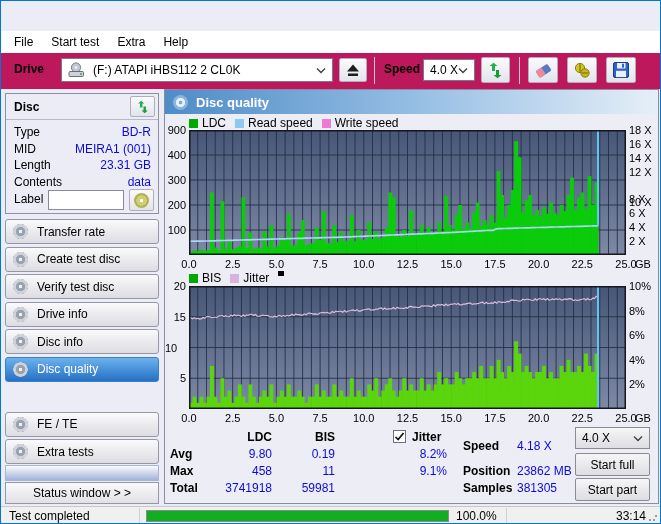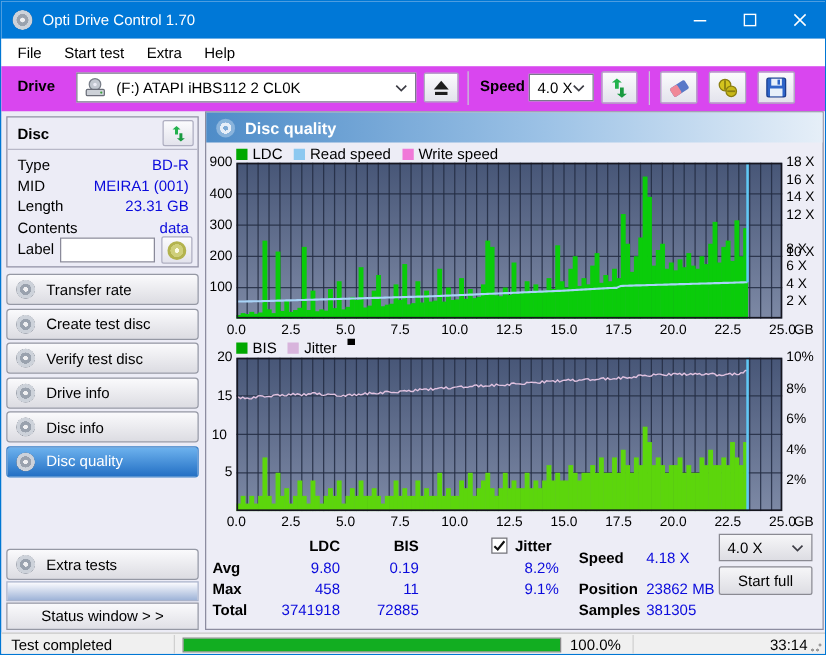--- a/index.html
+++ b/index.html
@@ -8,21 +8,21 @@
   .abs{position:absolute;text-align:right;}
   
   .titlebar{position:absolute;left:0;top:0;width:100%;height:30px;background:#0078d7;display:flex;align-items:center;}
   .titlebar .title{color:#fff;font-size:12px;margin-left:8px;}
   .winbtn{width:40px;height:30px;display:flex;align-items:center;justify-content:center;}
   .winbtns{position:absolute;right:0;top:0;display:flex;}
   
   .menubar{position:absolute;left:0;top:30px;width:100%;height:22px;background:#fff;display:flex;align-items:center;padding-left:4px;}
   .menu-item{padding:3px 9px;cursor:default;}
   
-  .toolbar{position:absolute;left:0;top:52px;width:100%;height:36px;background:#d946ef;padding-left:36px;}
+  .toolbar{position:absolute;left:0;top:52px;width:100%;height:36px;background:#be185d;padding-left:36px;}
   .tlabel{position:absolute;font-weight:bold;top:9px;}
   .select{position:absolute;background:#fff;border:1px solid #7a7a8c;display:flex;align-items:center;padding:0 6px;}
   .select .chev{margin-left:auto;}
   .toolbtn{position:absolute;background:linear-gradient(#fbfbfd,#e3e3ec);border:1px solid #aeaec0;border-radius:2px;display:flex;align-items:center;justify-content:center;}
   .vsep{position:absolute;width:1px;background:#c6c6d4;}
   
   .panelbox{position:absolute;border:1px solid #9090a4;background:#ececf6;}
   .disc-hdr{position:absolute;left:8px;top:6px;font-weight:bold;}
   .disc-sep{position:absolute;left:0;top:25px;width:100%;height:1px;background:#b8b8c8;}
   .drow-label{position:absolute;left:8px;}
@@ -62,41 +62,20 @@
   .grip{position:absolute;right:2px;bottom:2px;width:10px;height:10px;
     background:radial-gradient(circle at 2px 8px,#9a9a9a 1px,transparent 1.4px),
                radial-gradient(circle at 6px 8px,#9a9a9a 1px,transparent 1.4px),
                radial-gradient(circle at 8px 4px,#9a9a9a 1px,transparent 1.4px);}
 </style>
 </head>
 <body>
 
 <div class="window">
 
-  <div class="titlebar">
-    <span class="cd" style="width:16px;height:16px;margin-left:9px;"></span>
-    <span class="title">Opti Drive Control 1.70</span>
-    <div class="winbtns">
-      <div class="winbtn">
-        <svg width="12" height="12">
-            <rect x="1" y="6" width="10" height="1.2" fill="#fff"></rect>
-          </svg>
-      </div>
-      <div class="winbtn">
-        <svg width="12" height="12">
-            <rect x="1.5" y="1.5" width="9" height="9" fill="none" stroke="#fff" stroke-width="1.1"></rect>
-          </svg>
-      </div>
-      <div class="winbtn">
-        <svg width="12" height="12">
-            <path d="M1.5 1.5 L10.5 10.5 M10.5 1.5 L1.5 10.5" stroke="#fff" stroke-width="1.2"></path>
-          </svg>
-      </div>
-    </div>
-  </div>
 
   <div class="menubar" id="menubar">
       <span class="menu-item">File</span>
       <span class="menu-item">Start test</span>
       <span class="menu-item">Extra</span>
       <span class="menu-item">Help</span>
     </div>
 
   <div class="toolbar">
     <span class="tlabel" style="left:13px;">Drive</span>
@@ -604,21 +583,21 @@
           <rect x="391.5520000000001" y="86.1" width="3.896" height="36.900000000000006" fill="#5cd60c"></rect>
           <rect x="395.048" y="67.65" width="3.896" height="55.349999999999994" fill="#5cd60c"></rect>
           <rect x="398.54400000000004" y="79.95" width="3.896" height="43.05" fill="#5cd60c"></rect>
           <rect x="402.04" y="86.1" width="3.896" height="36.900000000000006" fill="#5cd60c"></rect>
           <rect x="405.53600000000006" y="67.65" width="3.896" height="55.349999999999994" fill="#5cd60c"></rect>
           <polyline points="0.0,32.3 1.7,31.6 3.5,32.9 5.2,31.6 7.0,32.9 8.7,32.3 10.5,33.1 12.2,33.0 14.0,31.5 15.7,32.3 17.5,30.7 19.2,30.6 21.0,30.8 22.7,31.7 24.5,31.3 26.2,31.2 28.0,31.4 29.7,30.1 31.5,29.8 33.2,29.6 35.0,30.7 36.7,29.7 38.5,30.7 40.2,30.6 42.0,29.2 43.7,30.0 45.4,28.7 47.2,29.9 48.9,29.0 50.7,29.6 52.4,30.6 54.2,29.0 55.9,30.3 57.7,29.0 59.4,29.2 61.2,28.2 62.9,28.2 64.7,29.5 66.4,28.5 68.2,30.1 69.9,30.3 71.7,29.9 73.4,29.1 75.2,29.5 76.9,29.5 78.7,29.3 80.4,30.8 82.2,30.9 83.9,31.1 85.7,30.2 87.4,31.1 89.1,29.7 90.9,29.4 92.6,30.6 94.4,29.3 96.1,30.4 97.9,29.3 99.6,29.9 101.4,29.4 103.1,28.2 104.9,29.6 106.6,27.9 108.4,28.8 110.1,28.6 111.9,29.1 113.6,29.1 115.4,27.9 117.1,28.9 118.9,27.2 120.6,27.0 122.4,27.5 124.1,28.1 125.9,27.9 127.6,28.1 129.4,28.3 131.1,26.8 132.8,26.7 134.6,26.4 136.3,27.0 138.1,26.3 139.8,27.2 141.6,27.2 143.3,25.5 145.1,26.6 146.8,25.1 148.6,25.7 150.3,25.2 152.1,25.2 153.8,26.3 155.6,24.5 157.3,26.1 159.1,25.0 160.8,24.8 162.6,24.3 164.3,23.9 166.1,24.9 167.8,23.6 169.6,25.1 171.3,25.1 173.1,24.2 174.8,23.7 176.5,23.5 178.3,23.1 180.0,22.8 181.8,24.2 183.5,23.7 185.3,23.9 187.0,23.1 188.8,23.2 190.5,22.2 192.3,21.9 194.0,23.5 195.8,22.0 197.5,23.4 199.3,22.8 201.0,22.9 202.8,22.8 204.5,21.5 206.3,23.1 208.0,21.3 209.8,22.1 211.5,22.3 213.3,22.3 215.0,22.6 216.8,21.4 218.5,22.3 220.2,20.6 222.0,20.4 223.7,21.1 225.5,21.1 227.2,21.2 229.0,21.5 230.7,21.4 232.5,19.8 234.2,20.1 236.0,19.7 237.7,20.0 239.5,19.9 241.2,20.5 243.0,20.6 244.7,18.8 246.5,20.2 248.2,18.6 250.0,18.9 251.7,18.9 253.5,18.5 255.2,19.7 257.0,18.0 258.7,19.6 260.5,18.7 262.2,18.1 263.9,18.2 265.7,17.5 267.4,18.4 269.2,17.5 270.9,19.0 272.7,18.9 274.4,18.0 276.2,18.1 277.9,17.6 279.7,17.1 281.4,17.0 283.2,18.4 284.9,17.7 286.7,18.0 288.4,17.6 290.2,17.3 291.9,16.6 293.7,16.2 295.4,17.8 297.2,16.3 298.9,17.6 300.7,17.3 302.4,16.9 304.2,17.3 305.9,15.8 307.6,17.3 309.4,15.5 311.1,16.0 312.9,16.6 314.6,16.0 316.4,16.5 318.1,15.4 319.9,15.9 321.6,14.2 323.4,13.9 325.1,14.6 326.9,14.2 328.6,14.7 330.4,15.1 332.1,14.8 333.9,13.2 335.6,13.9 337.4,13.3 339.1,13.3 340.9,13.8 342.6,14.2 344.4,14.5 346.1,12.8 347.9,14.2 349.6,12.8 351.3,12.8 353.1,13.4 354.8,12.7 356.6,14.1 358.3,12.5 360.1,14.1 361.8,13.7 363.6,12.9 365.3,13.7 367.1,12.7 368.8,13.4 370.6,12.8 372.3,14.0 374.1,13.9 375.8,12.9 377.6,13.6 379.3,12.9 381.1,12.6 382.8,13.1 384.6,14.7 386.3,13.8 388.1,14.4 389.8,14.3 391.6,13.5 393.3,13.2 395.0,12.6 396.8,14.0 398.5,12.5 400.3,13.7 402.0,13.6 403.8,12.1 405.5,12.4 407.3,10.3 409.0,10.5" fill="none" stroke="#e0c2e0" stroke-width="1.1"></polyline>
           <line x1="409.032" y1="0" x2="409.032" y2="123" stroke="#5fc8f5" stroke-width="2"></line>
           <rect x="0.75" y="0.75" width="435.5" height="121.5" fill="none" stroke="#16161f" stroke-width="1.5"></rect>
         </svg></div>
       <div class="tick" style="left: 0px; width: 21px; top: 282.25px; text-align: right;">5</div>
-      <div class="tick" style="left: 0px; width: 21px; top: 251.5px; text-align: center;">10</div>
+      <div class="tick" style="left: 0px; width: 21px; top: 251.5px; text-align: left;">10</div>
       <div class="tick" style="left: 0px; width: 21px; top: 220.75px; text-align: right;">15</div>
       <div class="tick" style="left: 0px; width: 21px; top: 190px; text-align: right;">20</div>
       <div class="tick" style="left: 464px; top: 288.4px;">2%</div>
       <div class="tick" style="left: 464px; top: 263.8px;">4%</div>
       <div class="tick" style="left: 464px; top: 239.2px;">6%</div>
       <div class="tick" style="left: 464px; top: 214.6px;">8%</div>
       <div class="tick" style="left: 464px; top: 190px;">10%</div>
       <div class="tick" style="left: 6px; width: 36px; top: 322px; text-align: center;">0.0</div>
       <div class="tick" style="left: 49.7px; width: 36px; top: 322px; text-align: center;">2.5</div>
       <div class="tick" style="left: 93.4px; width: 36px; top: 322px; text-align: center;">5.0</div>
@@ -642,34 +621,35 @@
       <div class="stat hdr" style="left: 5px; top: 357px;">Avg</div>
       <div class="stat val right" style="left: 47px; top: 357px; width: 60px;">9.80</div>
       <div class="stat val right" style="left: 117px; top: 357px; width: 53px;">0.19</div>
       <div class="stat val right" style="left: 230px; top: 357px; width: 52px;">8.2%</div>
       <div class="stat hdr" style="left: 5px; top: 374px;">Max</div>
       <div class="stat val right" style="left: 47px; top: 374px; width: 60px;">458</div>
       <div class="stat val right" style="left: 117px; top: 374px; width: 53px;">11</div>
       <div class="stat val right" style="left: 230px; top: 374px; width: 52px;">9.1%</div>
       <div class="stat hdr" style="left: 5px; top: 391px;">Total</div>
       <div class="stat val right" style="left: 47px; top: 391px; width: 60px;">3741918</div>
-      <div class="stat val right" style="left: 117px; top: 391px; width: 53px;">72885</div>
+      <div class="stat val right" style="left: 117px; top: 391px; width: 53px;">59981</div>
       <div class="stat hdr" style="left: 298px; top: 349px;">Speed</div>
       <div class="stat val" style="left: 352px; top: 349px;">4.18 X</div>
       <div class="stat hdr" style="left: 298px; top: 374px;">Position</div>
       <div class="stat val" style="left: 352px; top: 374px;">23862 MB</div>
       <div class="stat hdr" style="left: 298px; top: 391px;">Samples</div>
       <div class="stat val" style="left: 352px; top: 391px;">381305</div>
       <div class="select" style="left: 410px; top: 337px; width: 75px; height: 22px; background: linear-gradient(rgb(246, 246, 248), rgb(221, 221, 227)); border-color: rgb(138, 138, 146);">
         <span>4.0 X</span>
         <svg width="10" height="7" class="chev">
           <polyline points="1,1.5 5,5.5 9,1.5" fill="none" stroke="#3c3c44" stroke-width="1.3"></polyline>
         </svg>
       </div>
       <div class="btn" style="left: 410px; top: 363px; width: 75px; height: 23px;">Start full</div>
+      <div class="btn" style="left: 410px; top: 388px; width: 75px; height: 23px;">Start part</div>
     </div>
 
   <div class="statusbar">
     <span class="sb-msg">Test completed</span>
     <div class="sb-div" style="left:138px;"></div>
     <div class="progress">
         <div class="fill" id="progress-fill" style="width: 100%;"></div>
       </div>
     <span class="abs" style="left:455px;top:2px;">100.0%</span>
     <div class="sb-div" style="left:505px;"></div>
@@ -694,17 +674,21 @@
       <span class="lbl">Drive info</span>
     </div>
     <div class="side-btn" style="top: 328px;">
       <span class="cd" style="width: 15px; height: 15px;"></span>
       <span class="lbl">Disc info</span>
     </div>
     <div class="side-btn active" style="top: 355.5px;">
       <span class="cd" style="width: 15px; height: 15px;"></span>
       <span class="lbl">Disc quality</span>
     </div>
+    <div class="side-btn" style="top: 410.5px;">
+      <span class="cd" style="width: 15px; height: 15px;"></span>
+      <span class="lbl">FE / TE</span>
+    </div>
     <div class="side-btn" style="top: 438px;">
       <span class="cd" style="width: 15px; height: 15px;"></span>
       <span class="lbl">Extra tests</span>
     </div>
   </div>
 
 </body></html>

